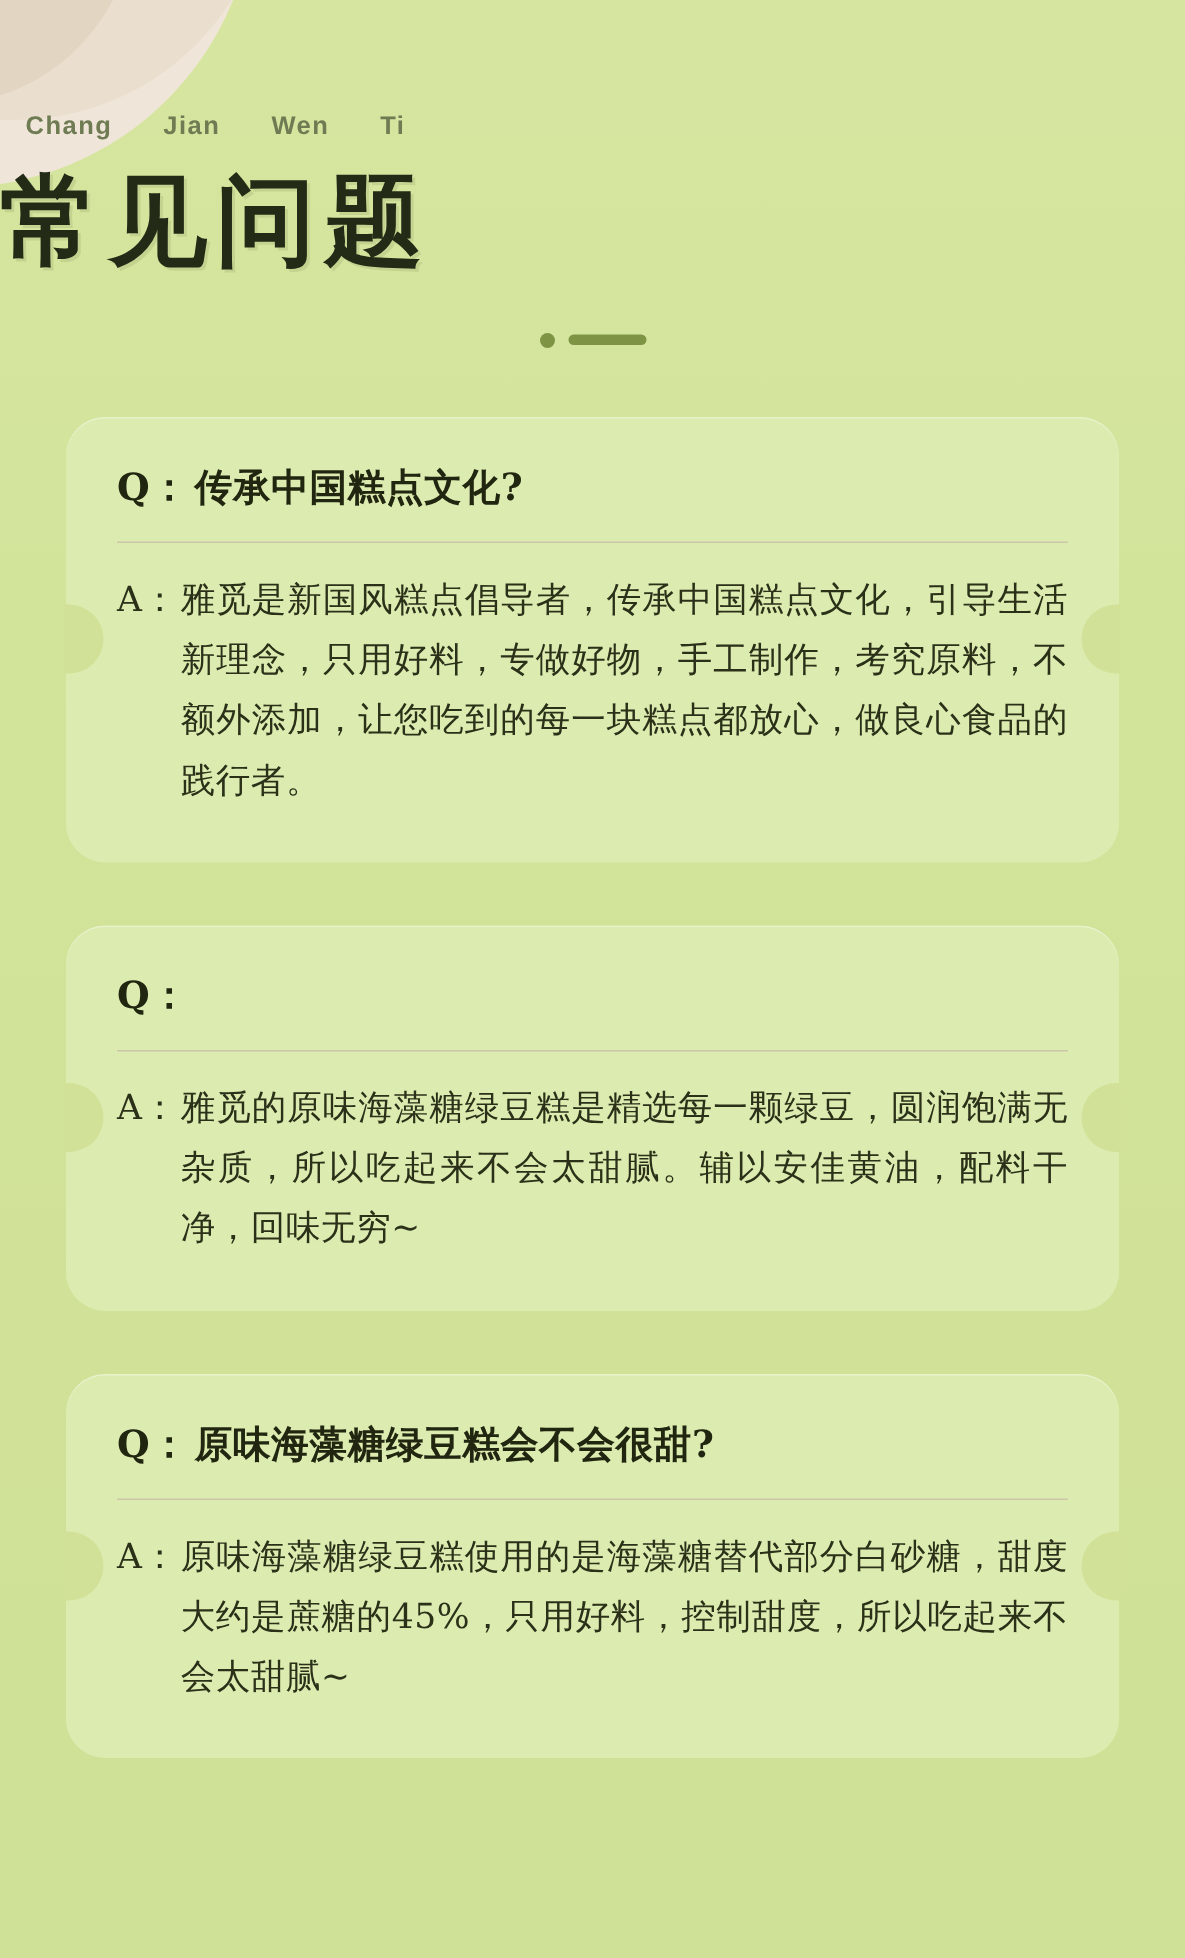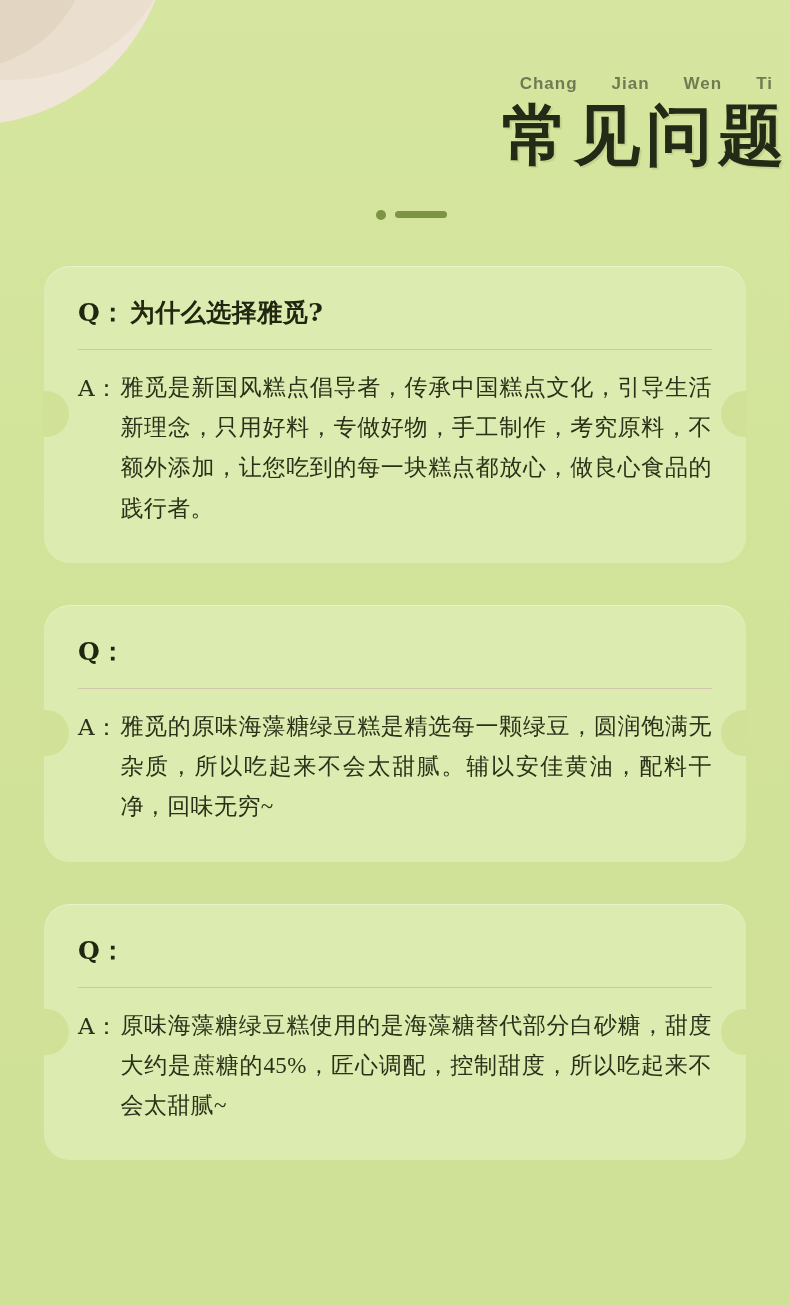--- a/index.html
+++ b/index.html
@@ -48,35 +48,34 @@
     width: 150px;
     height: 130px;
     background: #e2d6c2;
     border-bottom-right-radius: 140px;
   }
 
   
   .header {
     position: relative;
     padding-top: 74px;
-    text-align: right;
-    padding-left: 32px;
+    text-align: left;
   }
   .pinyin {
     font-size: 17px;
     letter-spacing: 1px;
     color: #6f7b52;
     font-weight: 600;
   }
   .pinyin span {
     display: inline-block;
     margin: 0 17px;
   }
   .title {
-    margin-top: 4px;
+    margin-top: 16px;
     font-family: "DejaVu Serif", "Liberation Serif", serif;
     font-size: 66px;
     font-weight: 700;
     letter-spacing: 6px;
     color: #232a16;
     line-height: 1.15;
     text-shadow: 2px 2px 0 rgba(120,135,80,0.18);
   }
 
   .divider {
@@ -168,21 +167,20 @@
     line-height: 1.75;
     letter-spacing: 0.4px;
   }
   .a-label {
     white-space: nowrap;
     margin-right: 2px;
   }
   .a-text {
     flex: 1;
     text-align: justify;
-    font-family: Liberation Serif, serif;
   }
 </style>
 </head>
 <body>
 
 <div class="page">
 
   <div class="corner-deco"></div>
   <div class="corner-deco-2"></div>
   <div class="corner-deco-3"></div>
@@ -196,21 +194,21 @@
       <div class="dot"></div>
       <div class="bar"></div>
     </div>
   </div>
 
   <div class="cards">
 
     <div class="card">
       <div class="q-row">
         <span class="q-label">Q：</span>
-        <span class="q-text">为什么选择雅觅?</span>
+        <span class="q-text">传承中国糕点文化?</span>
       </div>
       <div class="sep"></div>
       <div class="a-row">
         <span class="a-label">A：</span>
         <span class="a-text">雅觅是新国风糕点倡导者，传承中国糕点文化，引导生活新理念，只用好料，专做好物，手工制作，考究原料，不额外添加，让您吃到的每一块糕点都放心，做良心食品的践行者。</span>
       </div>
     </div>
 
     <div class="card">
       <div class="q-row">
@@ -219,22 +217,23 @@
       <div class="sep"></div>
       <div class="a-row">
         <span class="a-label">A：</span>
         <span class="a-text">雅觅的原味海藻糖绿豆糕是精选每一颗绿豆，圆润饱满无杂质，所以吃起来不会太甜腻。辅以安佳黄油，配料干净，回味无穷~</span>
       </div>
     </div>
 
     <div class="card">
       <div class="q-row">
         <span class="q-label">Q：</span>
+        <span class="q-text">原味海藻糖绿豆糕会不会很甜?</span>
       </div>
       <div class="sep"></div>
       <div class="a-row">
         <span class="a-label">A：</span>
-        <span class="a-text">原味海藻糖绿豆糕使用的是海藻糖替代部分白砂糖，甜度大约是蔗糖的45%，匠心调配，控制甜度，所以吃起来不会太甜腻~</span>
+        <span class="a-text">原味海藻糖绿豆糕使用的是海藻糖替代部分白砂糖，甜度大约是蔗糖的45%，只用好料，控制甜度，所以吃起来不会太甜腻~</span>
       </div>
     </div>
 
   </div>
 </div>
 
 </body></html>

